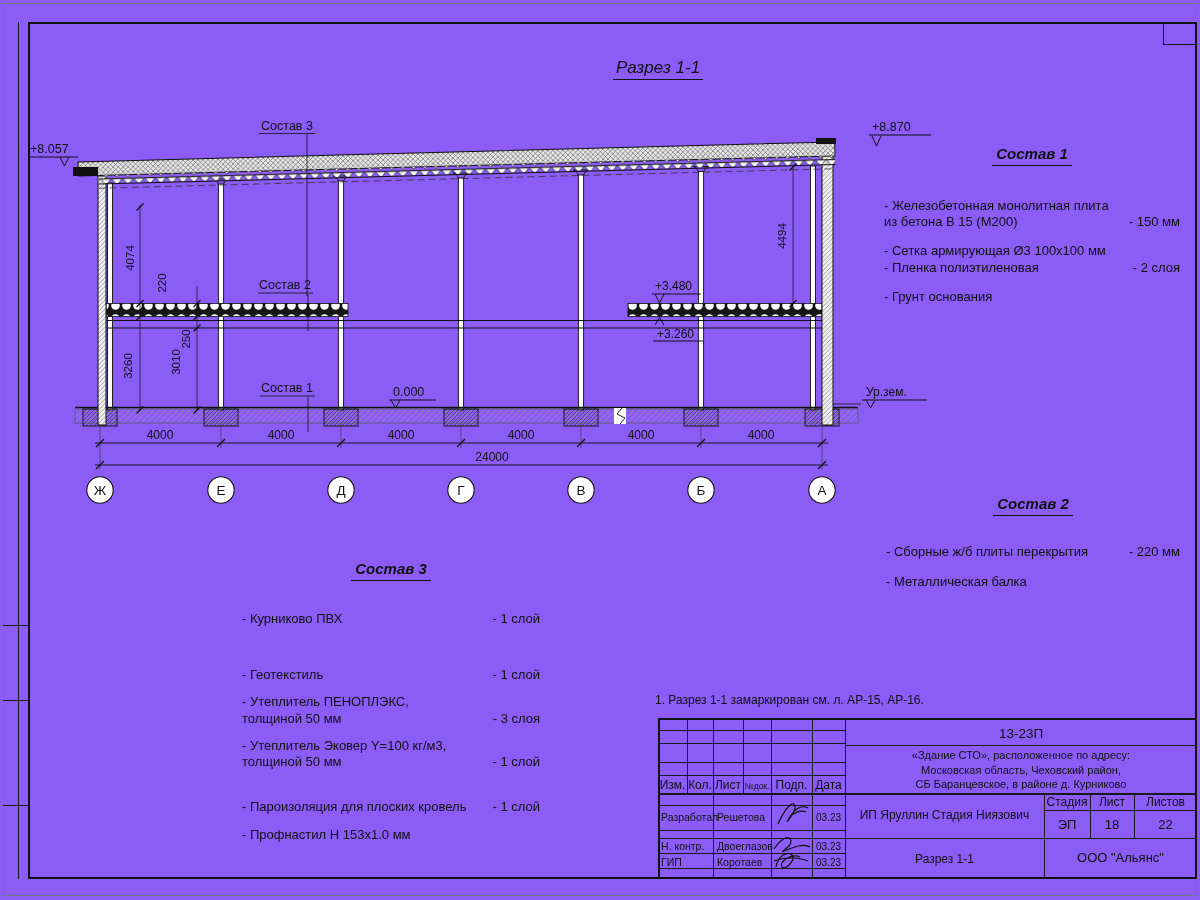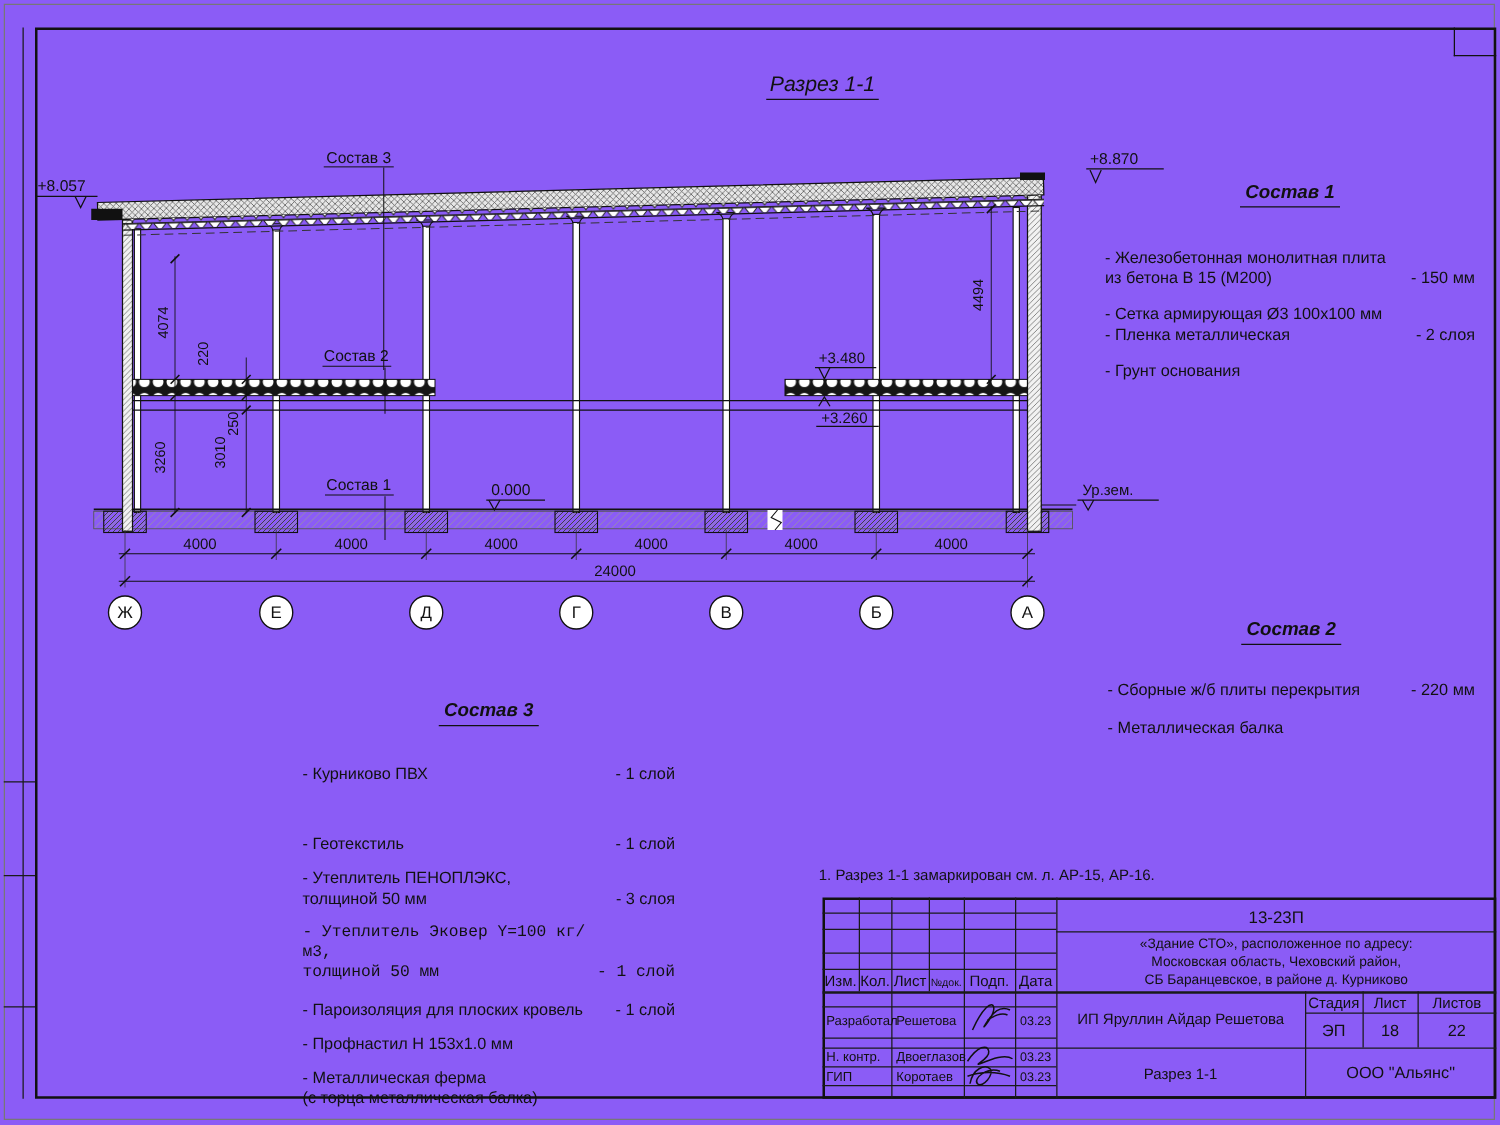--- a/index.html
+++ b/index.html
@@ -236,21 +236,21 @@
     <div class="crow" style="margin-bottom:13px;">
         <div class="cname">- Железобетонная  монолитная плита
   из бетона В 15 (М200)</div>
         <div class="cval">- 150 мм</div>
       </div>
     <div class="crow" style="">
         <div class="cname">- Сетка армирующая Ø3 100х100 мм</div>
         <div class="cval"></div>
       </div>
     <div class="crow" style="margin-bottom:13px;">
-        <div class="cname">- Пленка металлическая</div>
+        <div class="cname">- Пленка полиэтиленовая</div>
         <div class="cval">-  2 слоя</div>
       </div>
     <div class="crow">
         <div class="cname">- Грунт основания</div>
         <div class="cval"></div>
       </div>
   </div>
 
   <div class="clist" style="left:886px;top:495px;width:294px;">
     <div class="chead" style="margin-bottom:30px;"><span>Состав 2</span></div>
@@ -272,36 +272,31 @@
       </div>
     <div class="crow" style="margin-bottom:11px;margin-top:40px;">
         <div class="cname">- Геотекстиль</div>
         <div class="cval">- 1 слой</div>
       </div>
     <div class="crow" style="margin-bottom:11px;">
         <div class="cname">- Утеплитель ПЕНОПЛЭКС,
   толщиной 50 мм</div>
         <div class="cval">- 3 слоя</div>
       </div>
-    <div class="crow" style="margin-bottom:13px;font-family:Liberation Mono, monospace;">
+    <div class="crow" style="margin-bottom:29px;">
         <div class="cname">- Утеплитель Эковер Y=100 кг/м3,
   толщиной 50 мм</div>
         <div class="cval">- 1 слой</div>
       </div>
     <div class="crow" style="margin-bottom:11px;">
         <div class="cname">- Пароизоляция для плоских кровель</div>
         <div class="cval">- 1 слой</div>
       </div>
     <div class="crow" style="margin-bottom:11px;justify-content:center;">
         <div class="cname">- Профнастил Н 153х1.0 мм</div>
-        <div class="cval"></div>
-      </div>
-    <div class="crow">
-        <div class="cname">- Металлическая ферма
- (с торца металлическая балка)</div>
         <div class="cval"></div>
       </div>
   </div>
 
   <div class="t" style="left:655px;top:693px;font-size:12px;white-space:nowrap;">1. Разрез 1-1 замаркирован см. л. АР-15, АР-16.</div>
 
   <div class="abs" style="left:658px;top:718px;width:539px;height:161px;border:2px solid #111;box-sizing:border-box;"></div>
 
   <div class="hl" style="left:658px;top:730px;width:187px;"></div>
   <div class="hl" style="left:658px;top:743px;width:187px;"></div>
@@ -348,21 +343,21 @@
   </svg>
   <svg class="abs" style="left:768px;top:833px;" width="46" height="42" viewBox="0 0 46 42">
     <path d="M6,16 C14,4 22,2 23,8 C24,14 10,20 16,18 C26,14 36,10 42,14" stroke="#111" fill="none" stroke-width="1.2"></path>
     <path d="M8,34 C10,22 20,18 24,22 C28,26 18,38 14,34 C10,30 22,20 32,24 M6,28 C16,24 30,24 40,28" stroke="#111" fill="none" stroke-width="1.2"></path>
   </svg>
 
   <div class="t ctr" style="left:845px;top:726px;width:352px;font-size:13.5px;">13-23П</div>
   <div class="t ctr" style="left:845px;top:748px;width:352px;font-size:11px;line-height:14.5px;">«Здание СТО», расположенное по адресу:
 Московская область, Чеховский район,
 СБ Баранцевское, в районе д. Курниково</div>
-  <div class="t ctr" style="left:845px;top:808px;width:199px;font-size:12px;">ИП Яруллин Айдар Решетова</div>
+  <div class="t ctr" style="left:845px;top:808px;width:199px;font-size:12px;">ИП Яруллин Стадия Ниязович</div>
   <div class="t ctr" style="left:1044px;top:795px;width:46px;font-size:12px;">Стадия</div>
   <div class="t ctr" style="left:1090px;top:795px;width:44px;font-size:12px;">Лист</div>
   <div class="t ctr" style="left:1134px;top:795px;width:63px;font-size:12px;">Листов</div>
   <div class="t ctr" style="left:1044px;top:817px;width:46px;font-size:13px;">ЭП</div>
   <div class="t ctr" style="left:1090px;top:817px;width:44px;font-size:13px;">18</div>
   <div class="t ctr" style="left:1134px;top:817px;width:63px;font-size:13px;">22</div>
   <div class="t ctr" style="left:845px;top:852px;width:199px;font-size:12px;">Разрез 1-1</div>
   <div class="t ctr" style="left:1044px;top:850px;width:153px;font-size:13px;">ООО "Альянс"</div>
 
 </div>

